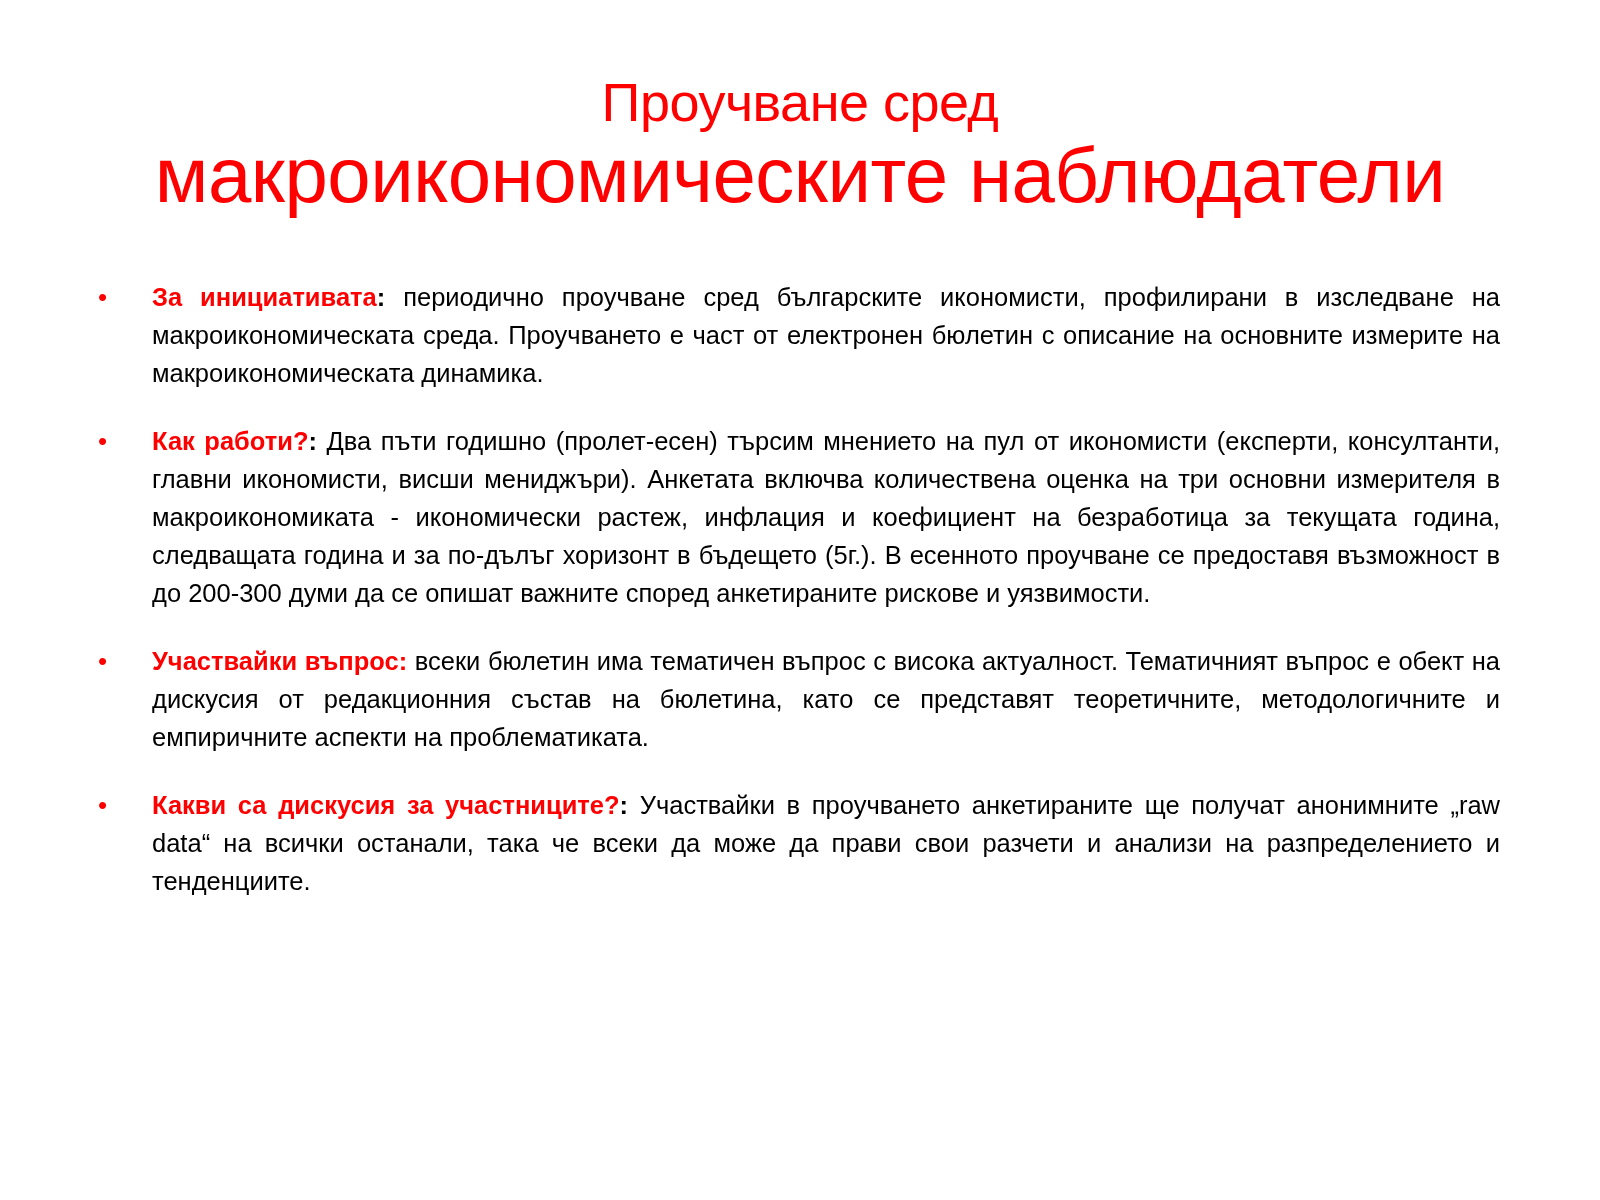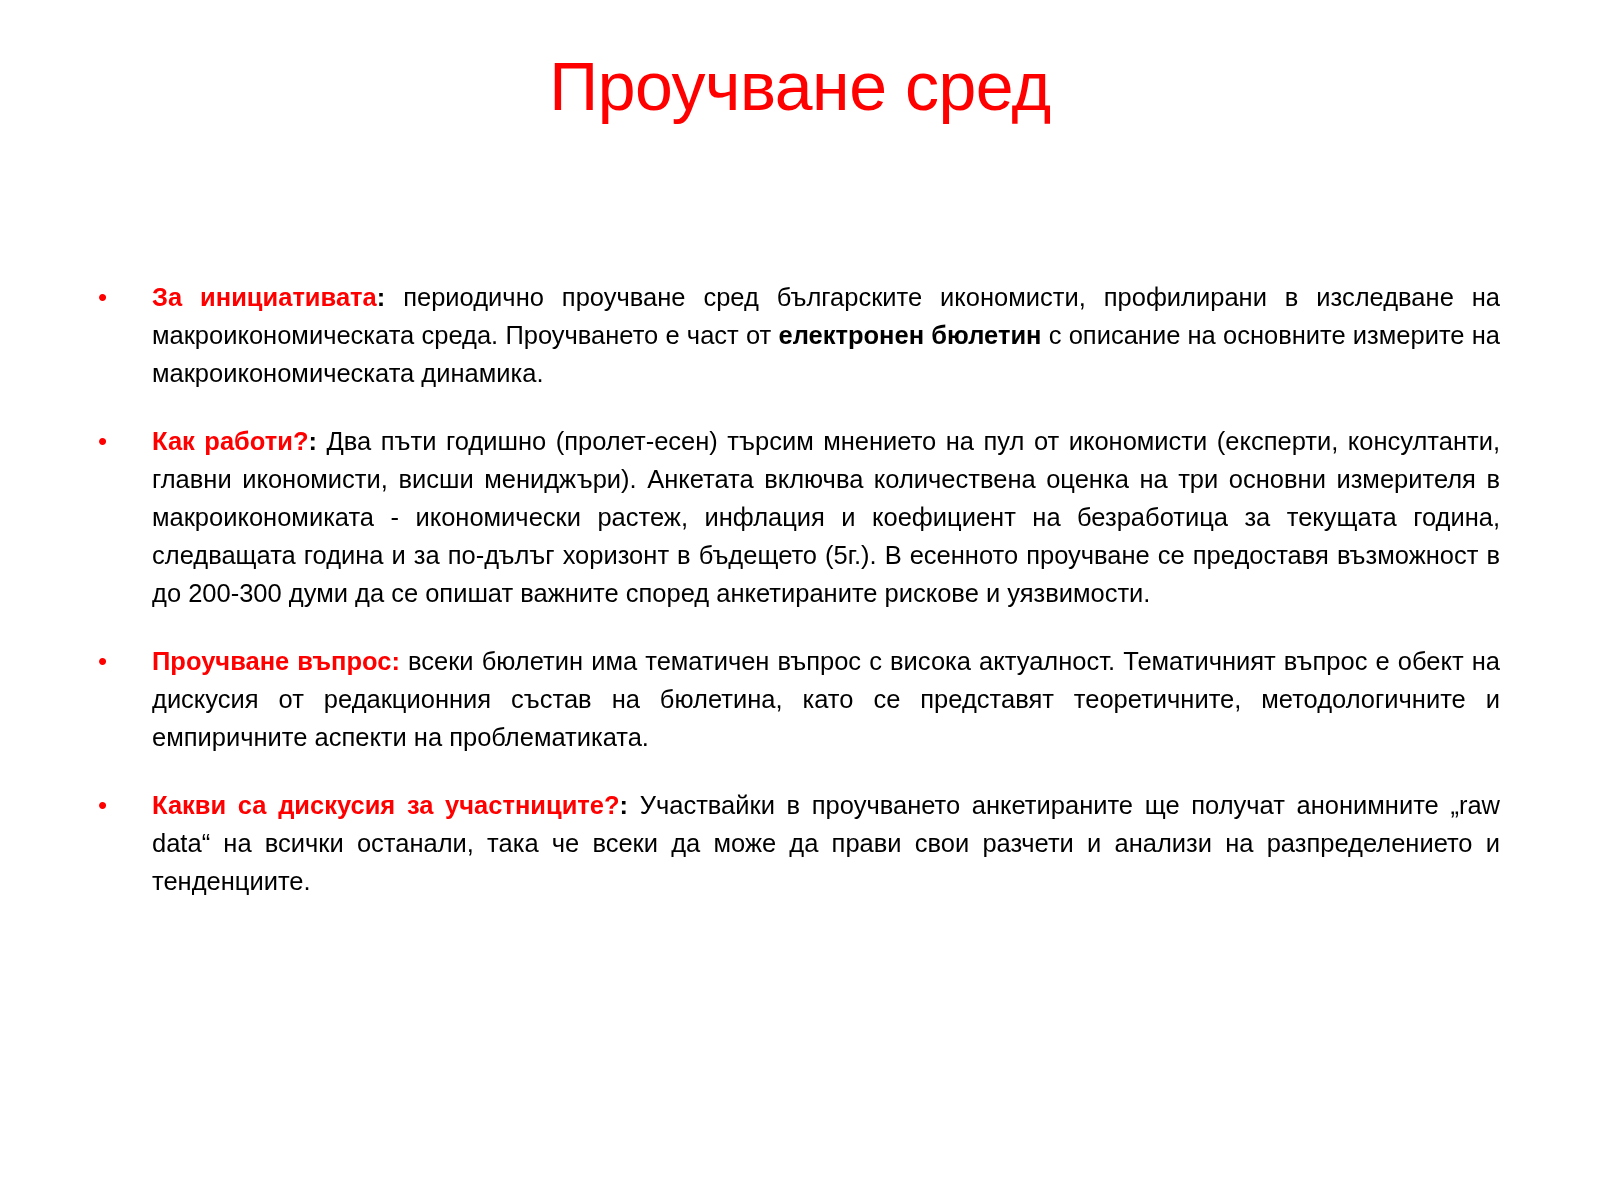--- a/index.html
+++ b/index.html
@@ -35,21 +35,21 @@
   .title-line {
     display: block;
     color: #FF0000;
     font-family: "Liberation Sans", "DejaVu Sans", sans-serif;
     font-weight: 400;
     font-size: 78px;
     line-height: 1.12;
     letter-spacing: -0.5px;
     white-space: nowrap;
   }
-  .title-line-1 { font-size: 68px; }
+  .title-line-1 { font-size: 54px; margin-top: 24px; }
   .title-line-2 { font-size: 78px; }
 
   
   .body-block {
     position: absolute;
     left: 90px;
     top: 278px;
     width: 1410px;
   }
 
@@ -82,46 +82,47 @@
     hyphens: none;
   }
   
 
   .lead {
     color: #FF0000;
     font-weight: bold;
   }
   .lead-colon-black { color: #000000; font-weight: bold; }
   .emph-italic { }
-  .emph-bold { font-weight: bold; }
+  .emph-bold { font-weight: normal; }
 </style>
 </head>
 <body>
 
 <div class="slide">
 
   <div class="title-block">
     <span class="title-line title-line-1">Проучване сред</span>
+    <span class="title-line title-line-2">макроикономическите наблюдатели</span>
   </div>
 
   <div class="body-block">
 
     <div class="bullet-row">
       <span class="bullet-marker">•</span>
       <div class="bullet-text"><span class="lead">За инициативата</span><span class="lead-colon-black">:</span><span class="emph-italic"> периодично проучване сред българските икономисти</span><span>, профилирани в изследване на макроикономическата среда. Проучването е част от </span><span class="emph-bold">електронен бюлетин</span><span> с описание на основните измерите на макроикономическата динамика.</span></div>
     </div>
 
     <div class="bullet-row">
       <span class="bullet-marker">•</span>
       <div class="bullet-text"><span class="lead">Как работи?</span><span class="lead-colon-black">:</span><span> Два пъти годишно (пролет-есен) търсим мнението на пул от икономисти (експерти, консултанти, главни икономисти, висши мениджъри). Анкетата включва количествена оценка на три основни измерителя в макроикономиката - икономически растеж, инфлация и коефициент на безработица за текущата година, следващата година и за по-дълъг хоризонт в бъдещето (5г.). В есенното проучване се предоставя възможност в до 200-300 думи да се опишат важните според анкетираните рискове и уязвимости.</span></div>
     </div>
 
     <div class="bullet-row">
       <span class="bullet-marker">•</span>
-      <div class="bullet-text"><span class="lead">Проучване въпрос</span><span class="lead">:</span><span> всеки бюлетин има тематичен въпрос с висока актуалност. Тематичният въпрос е обект на дискусия от редакционния състав на бюлетина, като се представят теоретичните, методологичните и емпиричните аспекти на проблематиката.</span></div>
+      <div class="bullet-text"><span class="lead">Участвайки въпрос</span><span class="lead">:</span><span> всеки бюлетин има тематичен въпрос с висока актуалност. Тематичният въпрос е обект на дискусия от редакционния състав на бюлетина, като се представят теоретичните, методологичните и емпиричните аспекти на проблематиката.</span></div>
     </div>
 
     <div class="bullet-row">
       <span class="bullet-marker">•</span>
       <div class="bullet-text"><span class="lead">Какви са дискусия за участниците?</span><span class="lead-colon-black">:</span><span> Участвайки в проучването анкетираните ще получат анонимните „raw data“ на всички останали, така че всеки да може да прави свои разчети и анализи на разпределението и тенденциите.</span></div>
     </div>
 
   </div>
 </div>
 

